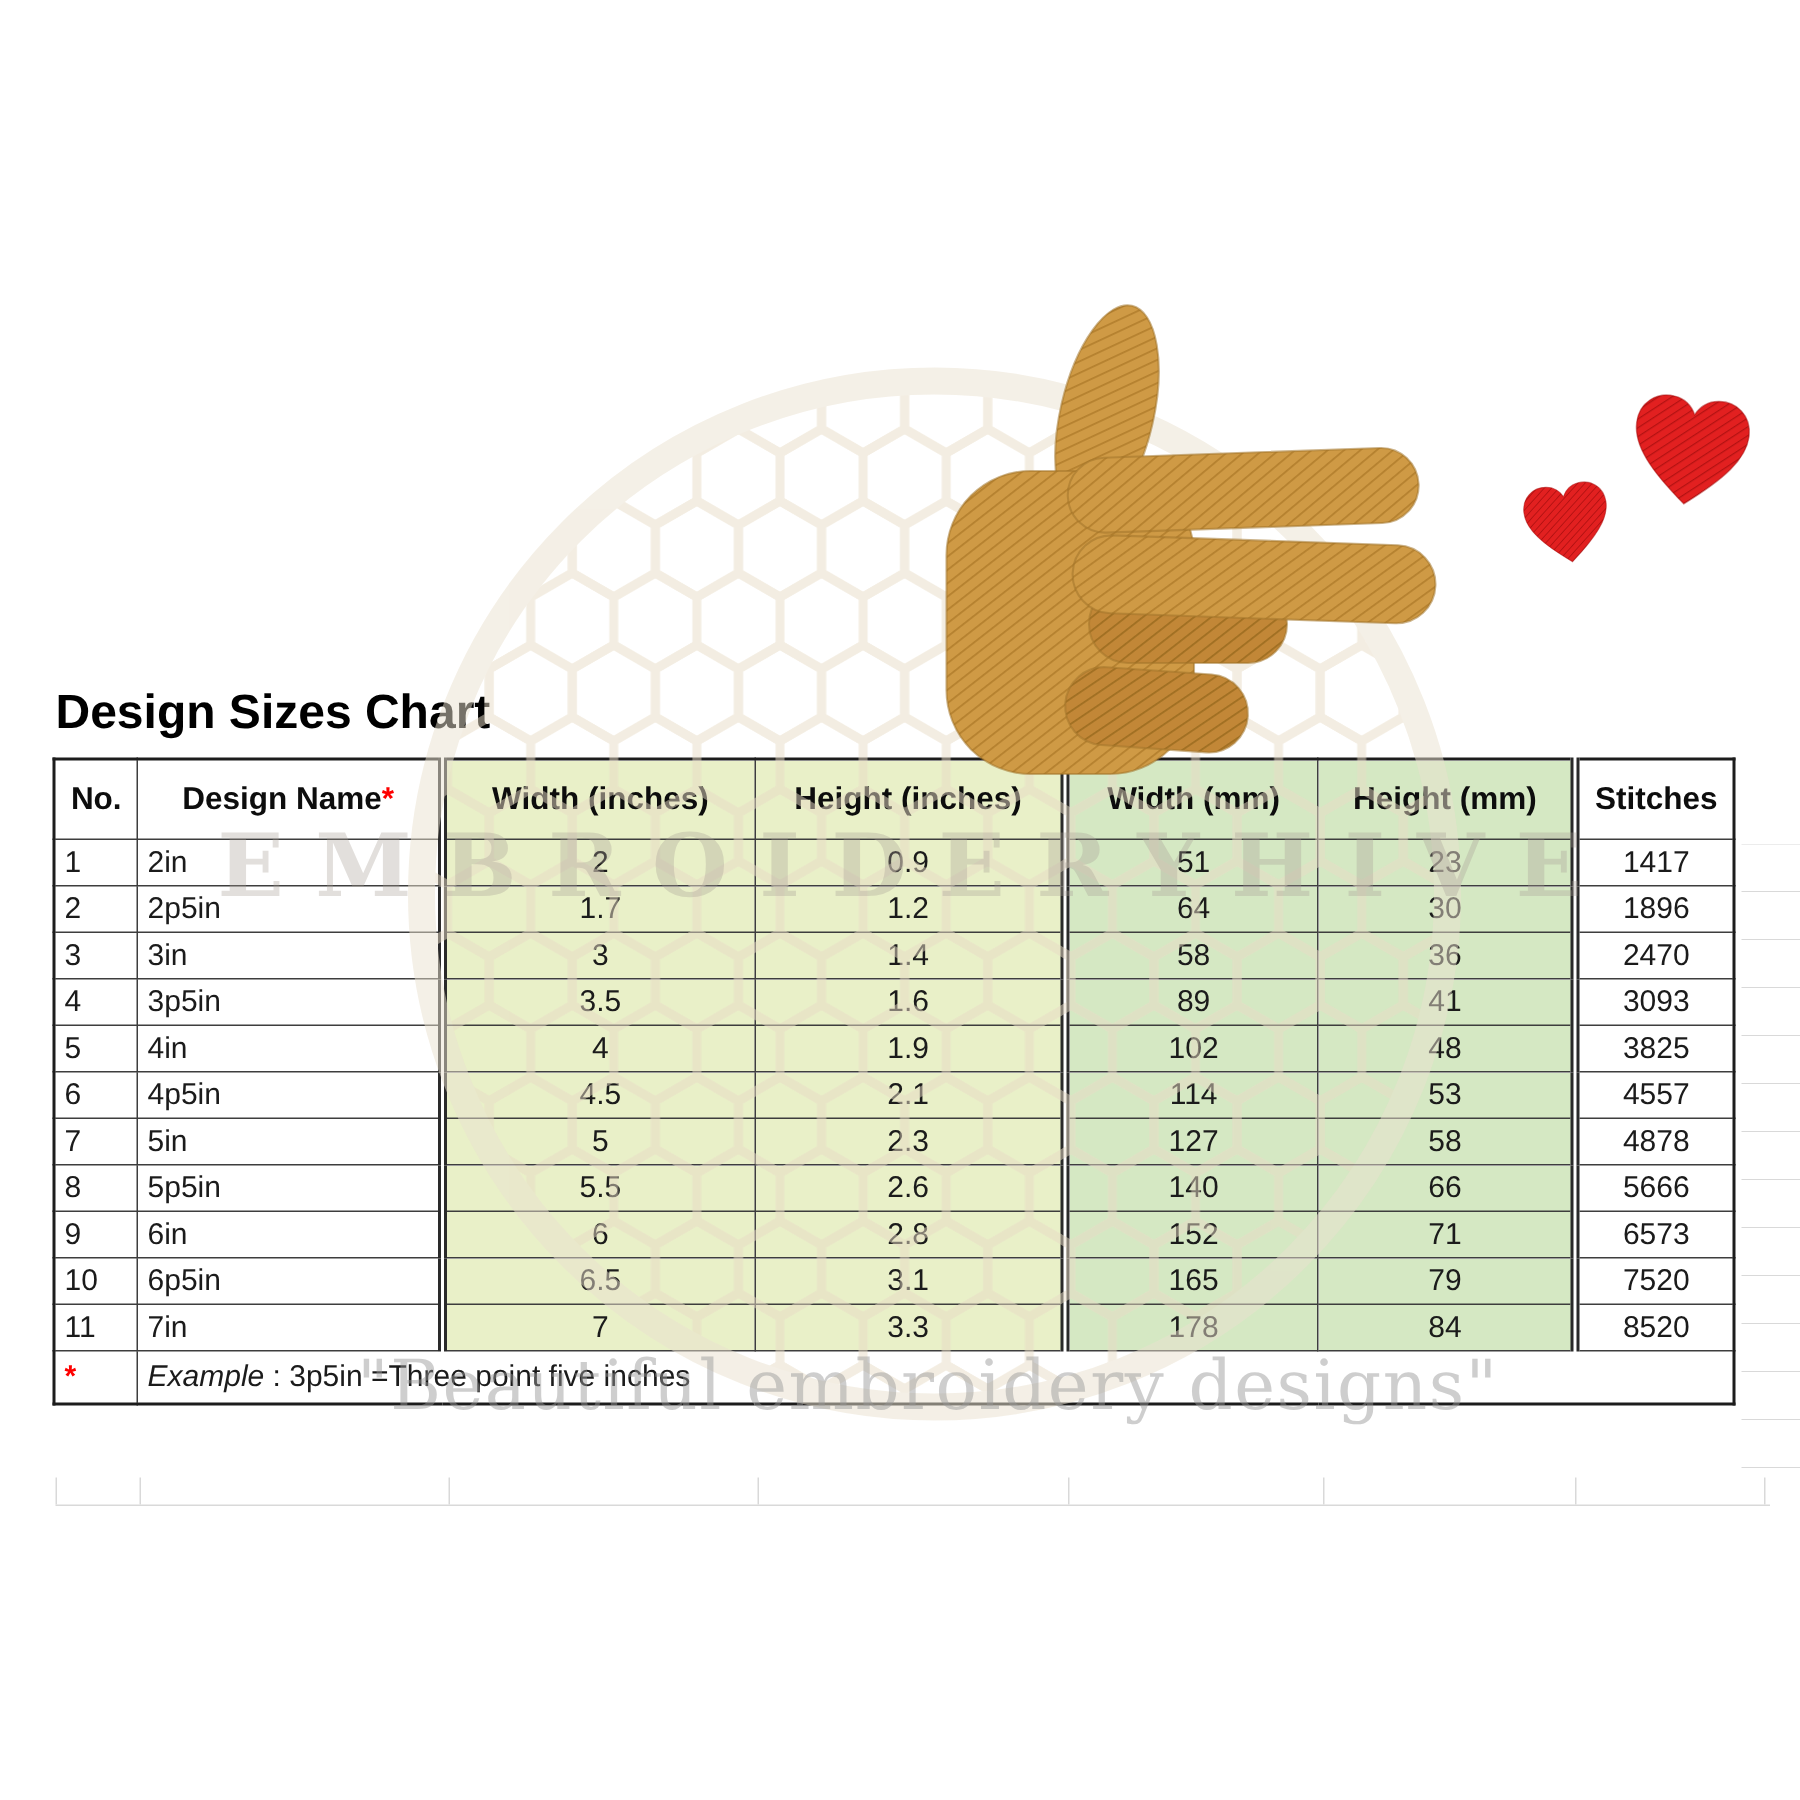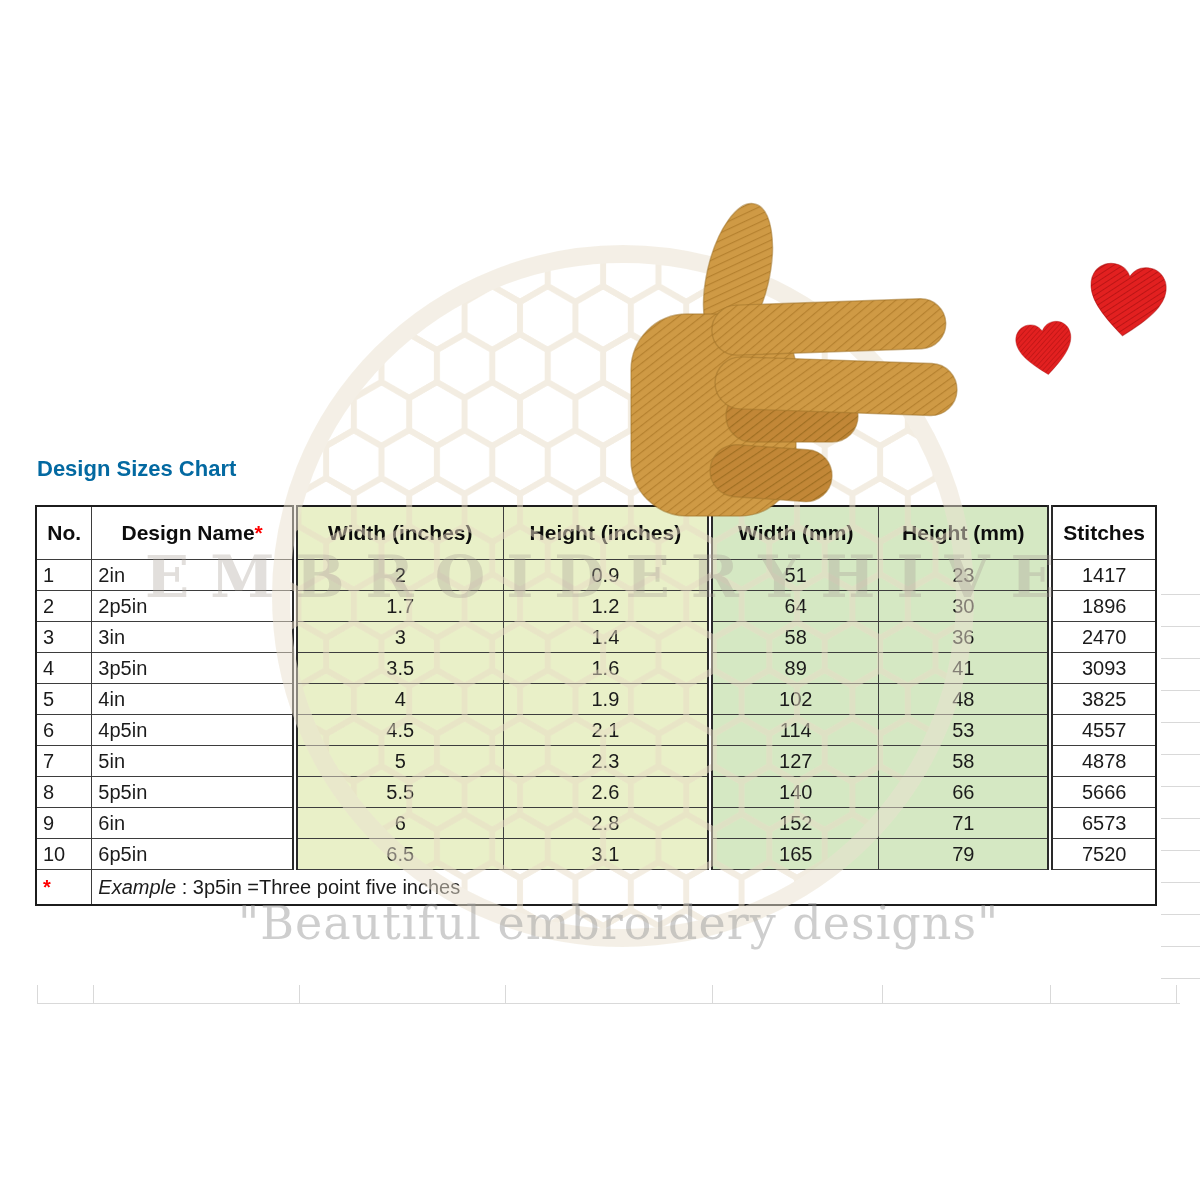--- a/index.html
+++ b/index.html
@@ -2,22 +2,22 @@
 <html><head>
 <meta charset="utf-8">
 <style>
   html,body{margin:0;padding:0;}
   body{
     width:1200px;height:1200px;position:relative;background:#ffffff;
     font-family:"Liberation Sans",sans-serif;overflow:hidden;
   }
   
   .page-title{
-    position:absolute;left:37px;top:456px;font-size:22px;font-weight:bold;
-    color:#0369a1;letter-spacing:0;z-index:4;
+    position:absolute;left:37px;top:456px;font-size:32px;font-weight:bold;
+    color:#000000;letter-spacing:0;z-index:4;
   }
   
   .tblwrap{position:absolute;left:35px;top:505px;z-index:3;}
   table{border-collapse:collapse;table-layout:fixed;width:1122px;border:2px solid #1c1c1c;background:#fff;}
   th,td{border:1px solid #3d3d3d;padding:0 6px;overflow:hidden;white-space:nowrap;vertical-align:middle;}
   thead th{height:52px;font-size:21px;font-weight:bold;color:#0d0d0d;text-align:center;}
   tbody td{height:30px;font-size:20px;color:#1b1b1b;text-align:center;}
   tfoot td{height:34px;font-size:20px;color:#1b1b1b;background:#fff;text-align:left;}
   .al{text-align:left;}
   .wbg{background:#ffffff;margin-left:12px;}
@@ -176,20 +176,29 @@
     </tr>
     <tr>
       <td class="al wbg">10</td>
       <td class="al wbg">6p5in</td>
       <td class="gi gl">6.5</td>
       <td class="gi">3.1</td>
       <td class="gm gl">165</td>
       <td class="gm">79</td>
       <td class="wbg gl">7520</td>
     </tr>
+    <tr>
+      <td class="al wbg">11</td>
+      <td class="al wbg">7in</td>
+      <td class="gi gl">7</td>
+      <td class="gi">3.3</td>
+      <td class="gm gl">178</td>
+      <td class="gm">84</td>
+      <td class="wbg gl">8520</td>
+    </tr>
   </tbody>
   <tfoot>
     <tr>
       <td class="al"><span class="mark">*</span></td>
       <td colspan="6"><span class="ex-label">Example</span><span> : 3p5in =Three point five inches</span></td>
     </tr>
   </tfoot>
 </table>
 </div>
 

